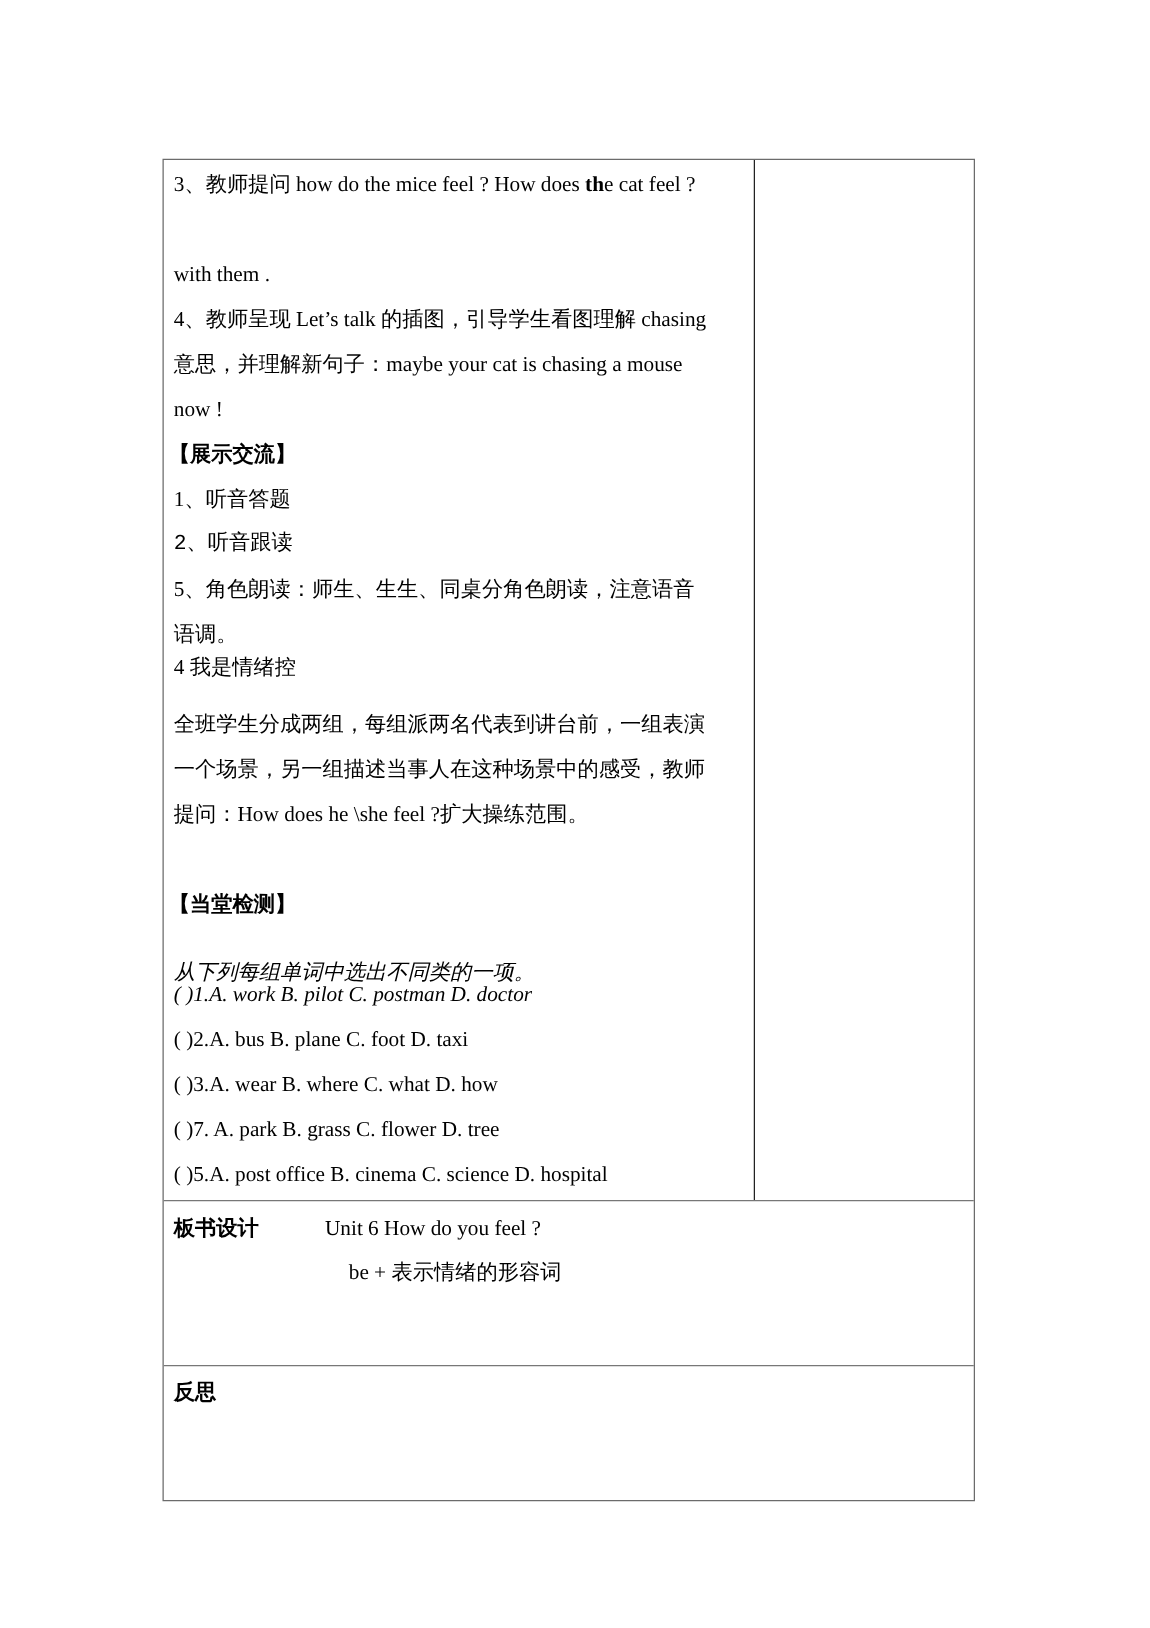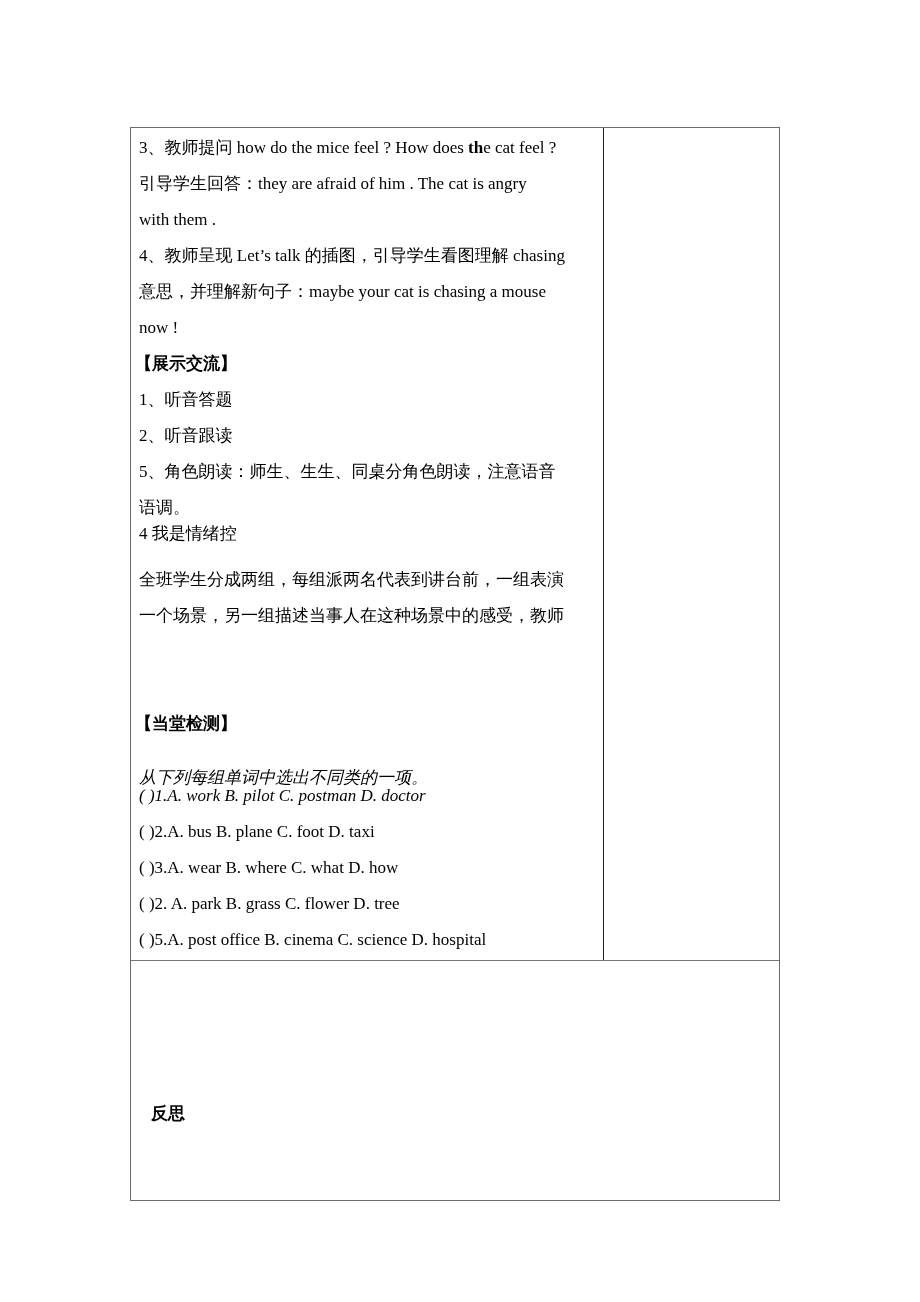--- a/index.html
+++ b/index.html
@@ -3,60 +3,65 @@
   <meta charset="utf-8">
   <style>
     html, body { margin: 0; padding: 0; background: #ffffff; }
     body { width: 920px; height: 1302px; position: relative; font-family: "Liberation Serif", "DejaVu Serif", serif; color: #000; }
     .page { position: absolute; left: 0; top: 0; width: 920px; height: 1302px; margin-top: 16px; }
     .tbl { position: absolute; left: 130px; top: 111px; width: 650px; height: 1074px; border: 1px solid #6b6b6b; box-sizing: border-box; }
     .row1 { position: absolute; left: 0; top: 0; width: 648px; height: 832px; border-bottom: 1px solid #777; }
     .col-main { position: absolute; left: 0; top: 0; width: 472px; height: 832px; border-right: 1px solid #222; }
     .col-side { position: absolute; left: 473px; top: 0; width: 175px; height: 832px; }
     .row2 { position: absolute; left: 0; top: 833px; width: 648px; height: 131px; border-bottom: 1px solid #777; }
-    .row3 { position: absolute; left: 12px; top: 965px; width: 648px; height: 107px; }
+    .row3 { position: absolute; left: 0; top: 965px; width: 648px; height: 107px; }
     .line { position: absolute; left: 8px; font-size: 17px; line-height: 20px; white-space: nowrap; }
     .bold { font-weight: bold; }
     .heading { font-weight: bold; }
   </style>
 </head>
 <body>
 
 <div class="page">
   <div class="tbl">
 
     <div class="row1">
       <div class="col-main">
         <div class="line" style="top:10px;"><span>3、教师提问  how do the mice feel ? How does </span><span class="bold">th</span><span>e cat feel ?</span></div>
-        <div class="line" style="top:46px;">引导学生回答：they are afraid of him . The cat is angry</div>
         <div class="line" style="top:82px;">with them .</div>
 
         <div class="line" style="top:118px;">4、教师呈现 Let’s talk  的插图，引导学生看图理解 chasing</div>
         <div class="line" style="top:154px;">意思，并理解新句子：maybe your cat is chasing a mouse</div>
         <div class="line" style="top:190px;">now !</div>
 
         <div class="line heading" style="top:226px; left:4px;">【展示交流】</div>
         <div class="line" style="top:262px;">1、听音答题</div>
-        <div class="line" style="top:298px;">2、听音跟读</div>
+        <div class="line" style="top:298px;font-family:Liberation Mono, monospace;">2、听音跟读</div>
         <div class="line" style="top:334px;">5、角色朗读：师生、生生、同桌分角色朗读，注意语音</div>
         <div class="line" style="top:370px;">语调。</div>
         <div class="line" style="top:396px;">4  我是情绪控</div>
         <div class="line" style="top:442px;">全班学生分成两组，每组派两名代表到讲台前，一组表演</div>
         <div class="line" style="top:478px;">一个场景，另一组描述当事人在这种场景中的感受，教师</div>
+        <div class="line" style="top:514px;">提问：How does he \she feel ?扩大操练范围。</div>
 
         <div class="line heading" style="top:586px; left:4px;">【当堂检测】</div>
         <div class="line" style="top:640px;font-style:italic;"> 从下列每组单词中选出不同类的一项。</div>
         <div class="line" style="top:658px;font-style:italic;">(    )1.A. work  B.  pilot  C. postman  D. doctor</div>
         <div class="line" style="top:694px;">(    )2.A. bus  B. plane  C. foot  D. taxi</div>
         <div class="line" style="top:730px;">(    )3.A. wear  B. where  C. what  D. how</div>
-        <div class="line" style="top:766px;">(    )2. A. park  B. grass  C. flower  D. tree</div>
+        <div class="line" style="top:766px;">(    )7. A. park  B. grass  C. flower  D. tree</div>
         <div class="line" style="top:802px;">(    )5.A. post office  B. cinema  C. science  D. hospital</div>
       </div>
       <div class="col-side"></div>
     </div>
 
+    <div class="row2">
+      <div class="line bold" style="top:12px;">板书设计</div>
+      <div class="line" style="top:12px; left:129px;">Unit 6  How do you feel ?</div>
+      <div class="line" style="top:47px; left:148px;">be +  表示情绪的形容词</div>
+    </div>
 
     <div class="row3">
       <div class="line bold" style="top:11px;">反思</div>
     </div>
 
   </div>
 </div>
 
 </body></html>

